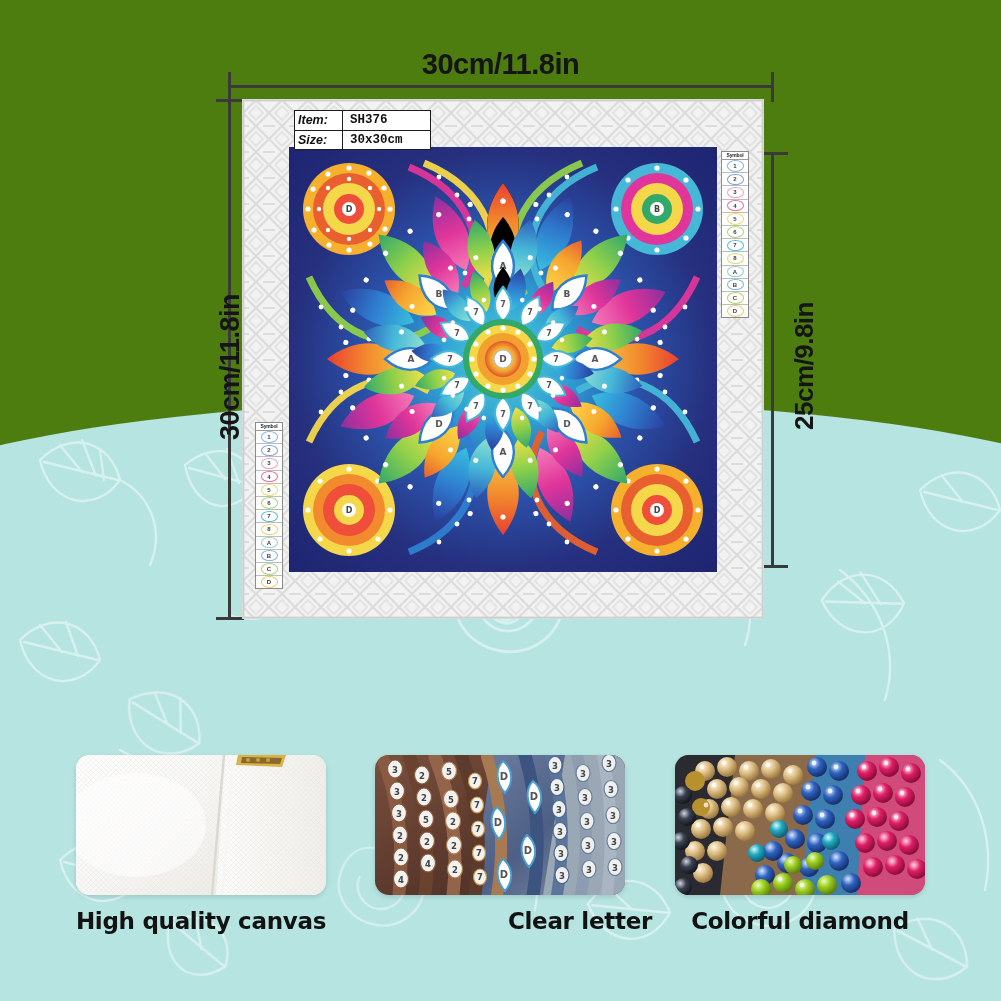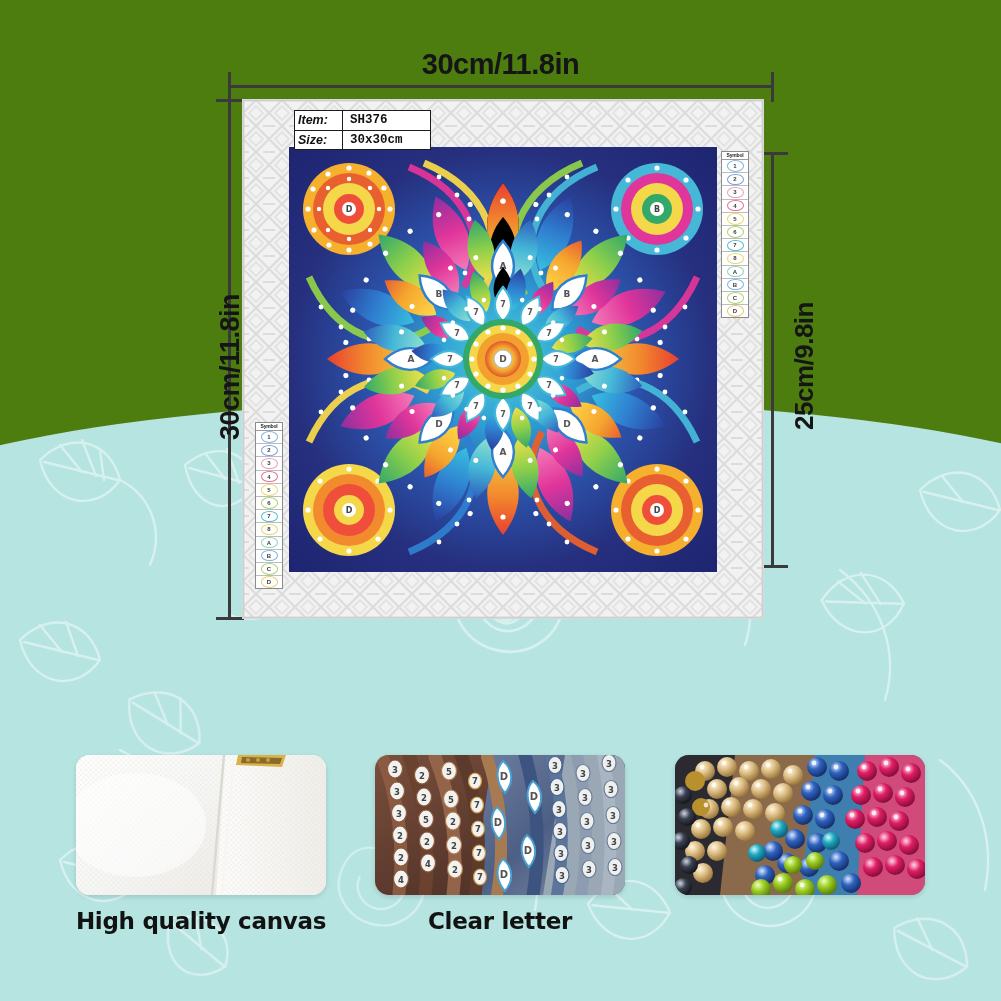--- a/index.html
+++ b/index.html
@@ -1059,16 +1059,17 @@
             <circle cx="105" cy="124" r="2.4"></circle>
               <circle cx="127" cy="130" r="2.4"></circle>
           </g>
         </g>
       </svg>
     </div>
   </div>
 
   <div class="captions">
     <div class="caption" style="left:41px;">High quality canvas</div>
-    <div class="caption" style="left:340px;">Clear letter</div>
+    <div class="caption" style="left:332px;text-align:right;">Clear letter</div>
+    <div class="caption" style="left:640px;">Colorful diamond</div>
   </div>
 
 </div>
 
 </body></html>

